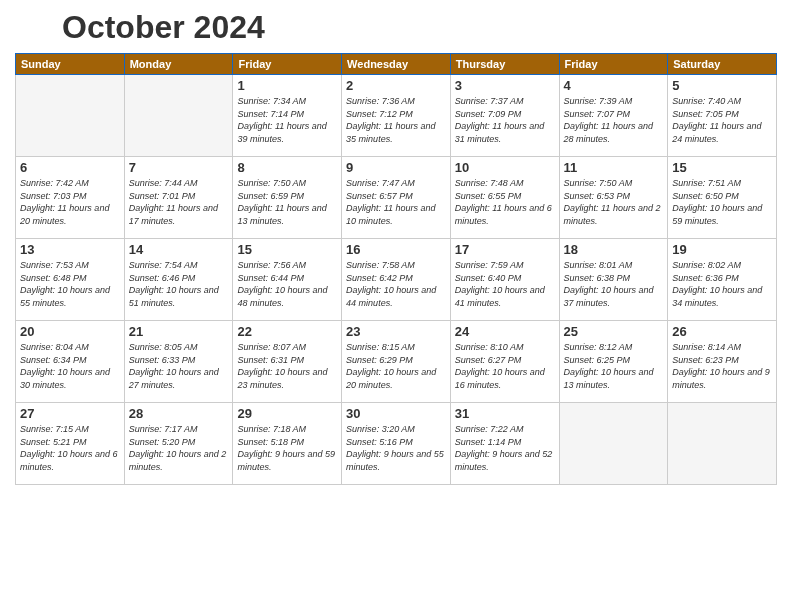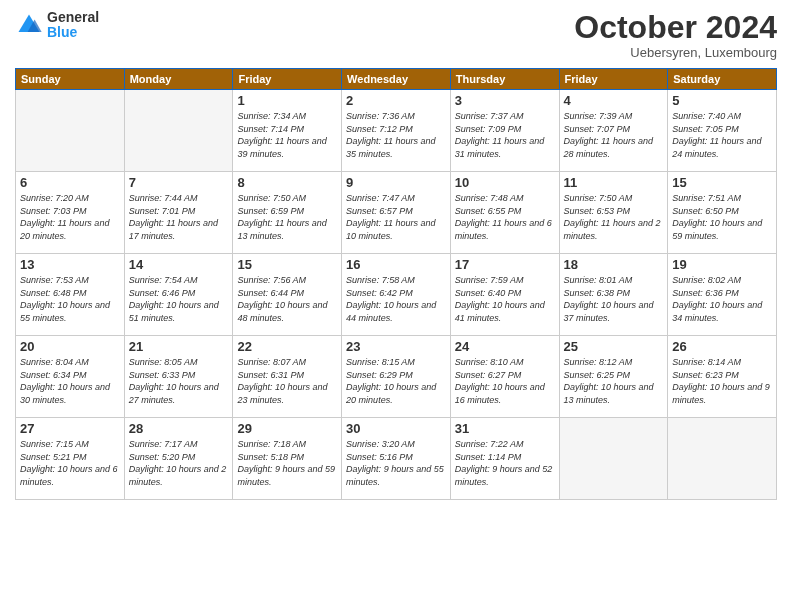--- a/index.html
+++ b/index.html
@@ -98,33 +98,22 @@
       color: #333;
       line-height: 1.4;
       font-style: italic;
     }
   </style>
 </head>
 <body>
 
 <div class="page">
   <div class="header">
-    <div class="logo">
-      <svg class="logo-icon" viewBox="0 0 40 40">
-        <polygon points="20,5 35,30 5,30" fill="#2196F3"></polygon>
-        <polygon points="28,12 38,30 18,30" fill="#1565C0" opacity="0.7"></polygon>
-      </svg>
-      <div class="logo-text">
-        <span class="logo-general">General</span>
-        <span class="logo-blue">Blue</span>
-      </div>
-    </div>
     <div class="title-section">
       <div class="month-title">October 2024</div>
-      <div class="subtitle">Uebersyren, Luxembourg</div>
     </div>
   </div>
 
   <table class="calendar">
     <thead>
       <tr>
       <th>Sunday</th>
           <th>Monday</th>
           <th>Friday</th>
           <th>Wednesday</th>
@@ -164,21 +153,21 @@
           <td>
             <span class="day-number">5</span>
             <div class="day-info">Sunrise: 7:40 AM
 Sunset: 7:05 PM
 Daylight: 11 hours and 24 minutes.</div>
           </td>
         </tr>
         <tr>
           <td>
             <span class="day-number">6</span>
-            <div class="day-info">Sunrise: 7:20 AM
+            <div class="day-info">Sunrise: 7:42 AM
 Sunset: 7:03 PM
 Daylight: 11 hours and 20 minutes.</div>
           </td>
           <td>
             <span class="day-number">7</span>
             <div class="day-info">Sunrise: 7:44 AM
 Sunset: 7:01 PM
 Daylight: 11 hours and 17 minutes.</div>
           </td>
           <td>

